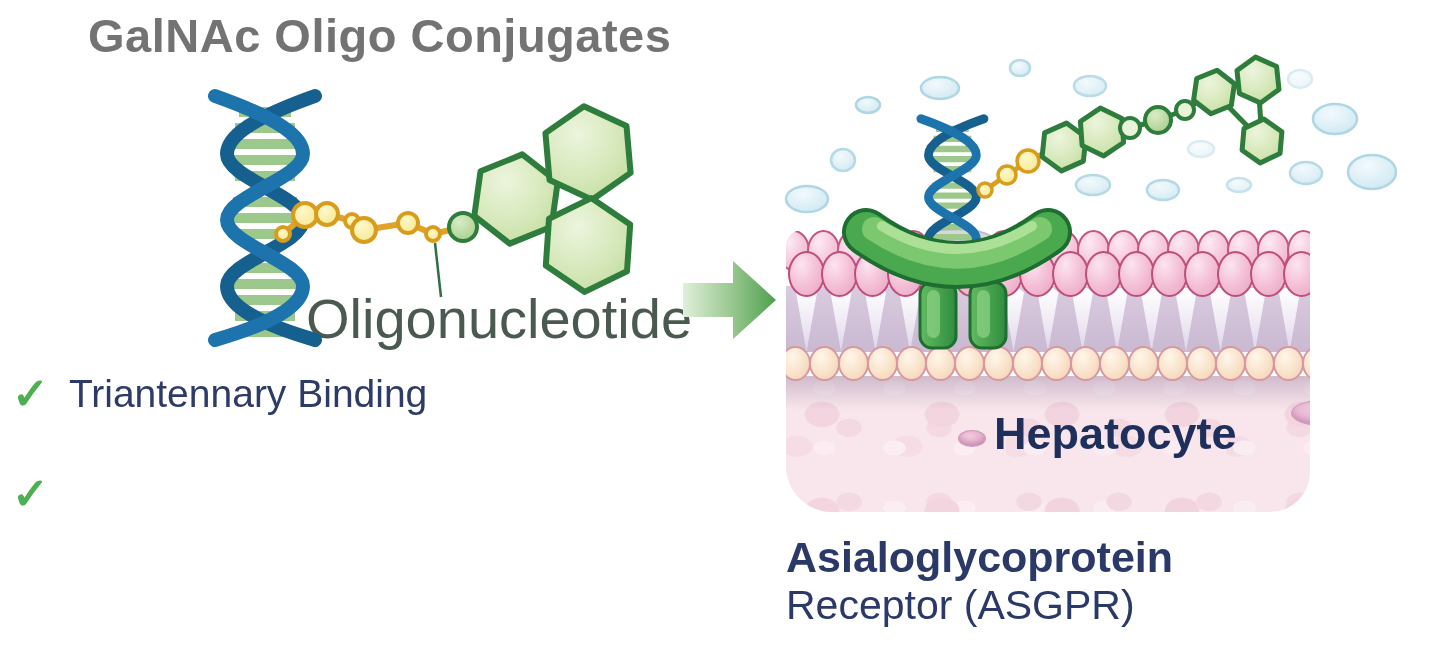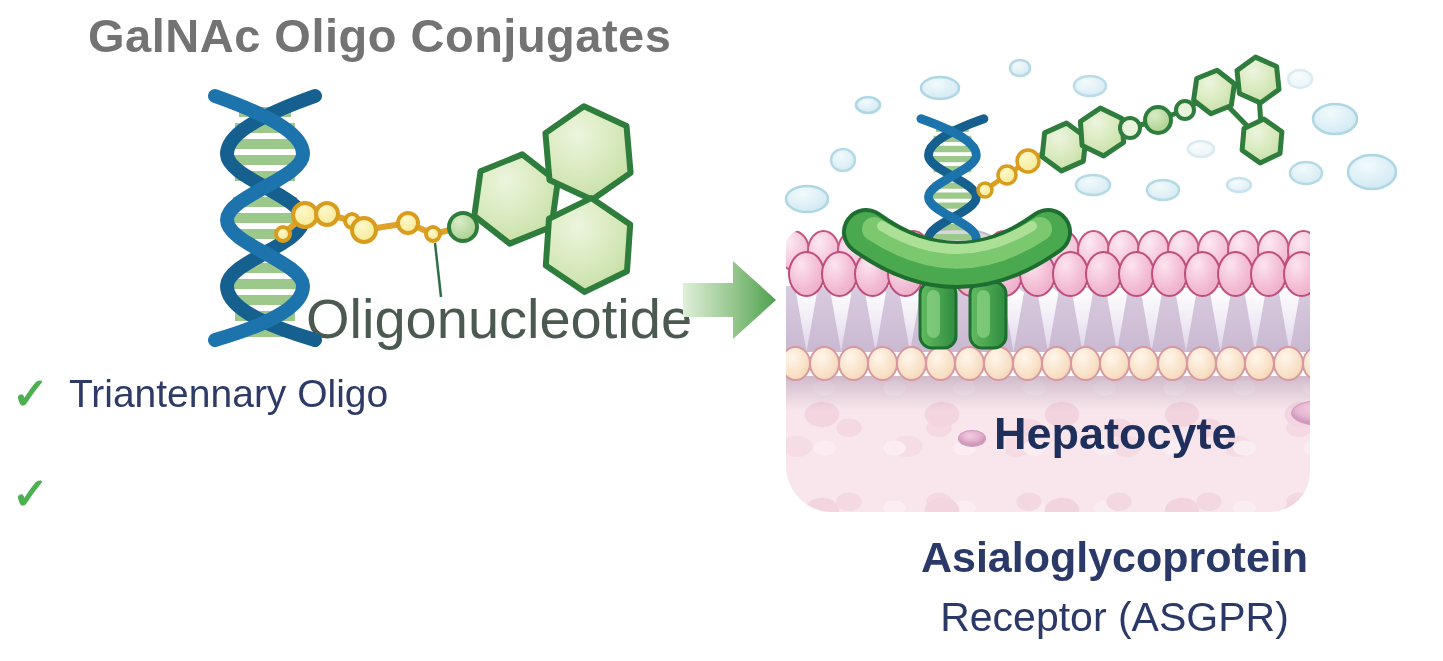--- a/index.html
+++ b/index.html
@@ -17,23 +17,23 @@
     font-size:56px; color:#4a5a50;
   }
   .checklist { position:absolute; left:12px; top:372px; display:flex; flex-direction:column; gap:56px; }
   .check-item { display:flex; align-items:center; gap:20px; }
   .check-glyph { font-size:44px; font-weight:bold; color:#4caf50; line-height:1; }
   .check-label { font-size:39px; color:#2d3b66; }
   .cell-label {
     position:absolute; left:208px; top:178px;
     font-size:45px; font-weight:bold; color:#1f2f5c; z-index:6;
   }
-  .caption { position:absolute; left:786px; top:533px; width:657px; text-align:center; color:#2a3968; }
+  .caption { position:absolute; left:786px; top:533px; width:657px; text-align:left; color:#2a3968; }
   .caption-line1 { font-size:43px; font-weight:bold; }
-  .caption-line2 { font-size:41px; margin-top:12px; }
+  .caption-line2 { font-size:41px; }
 
   
   .cell {
     position:absolute; left:786px; top:230px; width:524px; height:282px;
     border-radius:16px 0 40px 46px; overflow:hidden; z-index:1;
   }
   .tail-zone {
     position:absolute; top:56px; left:0; right:0; height:66px;
     background:linear-gradient(#d9cbe0, #c9b9d1);
     display:flex; justify-content:space-between; padding:0 8px; z-index:1;
@@ -171,21 +171,21 @@
       <polygon fill="url(#hexGrad)" stroke="#2e7d3c" stroke-width="6" stroke-linejoin="round" points="413.9,21.2 456.5,41.0 460.6,87.9 422.1,114.8 379.5,95.0 375.4,48.1"></polygon>
       <polygon fill="url(#hexGrad)" stroke="#2e7d3c" stroke-width="6" stroke-linejoin="round" points="421.3,113.1 460.2,139.4 457.0,186.3 414.7,206.9 375.8,180.6 379.0,133.7"></polygon>
     </g>
   </svg>
 
   <div class="oligo-label">Oligonucleotide</div>
 
   <div class="checklist">
     <div class="check-item">
       <span class="check-glyph">✓</span>
-      <span class="check-label">Triantennary Oligo</span>
+      <span class="check-label">Triantennary Binding</span>
     </div>
     <div class="check-item">
       <span class="check-glyph">✓</span>
     </div>
   </div>
 
   <svg class="arrow-svg" viewBox="0 0 95 86">
     <polygon points="0,26 50,26 50,4 93,43 50,82 50,60 0,60" fill="url(#arrowGrad)"></polygon>
   </svg>
 

